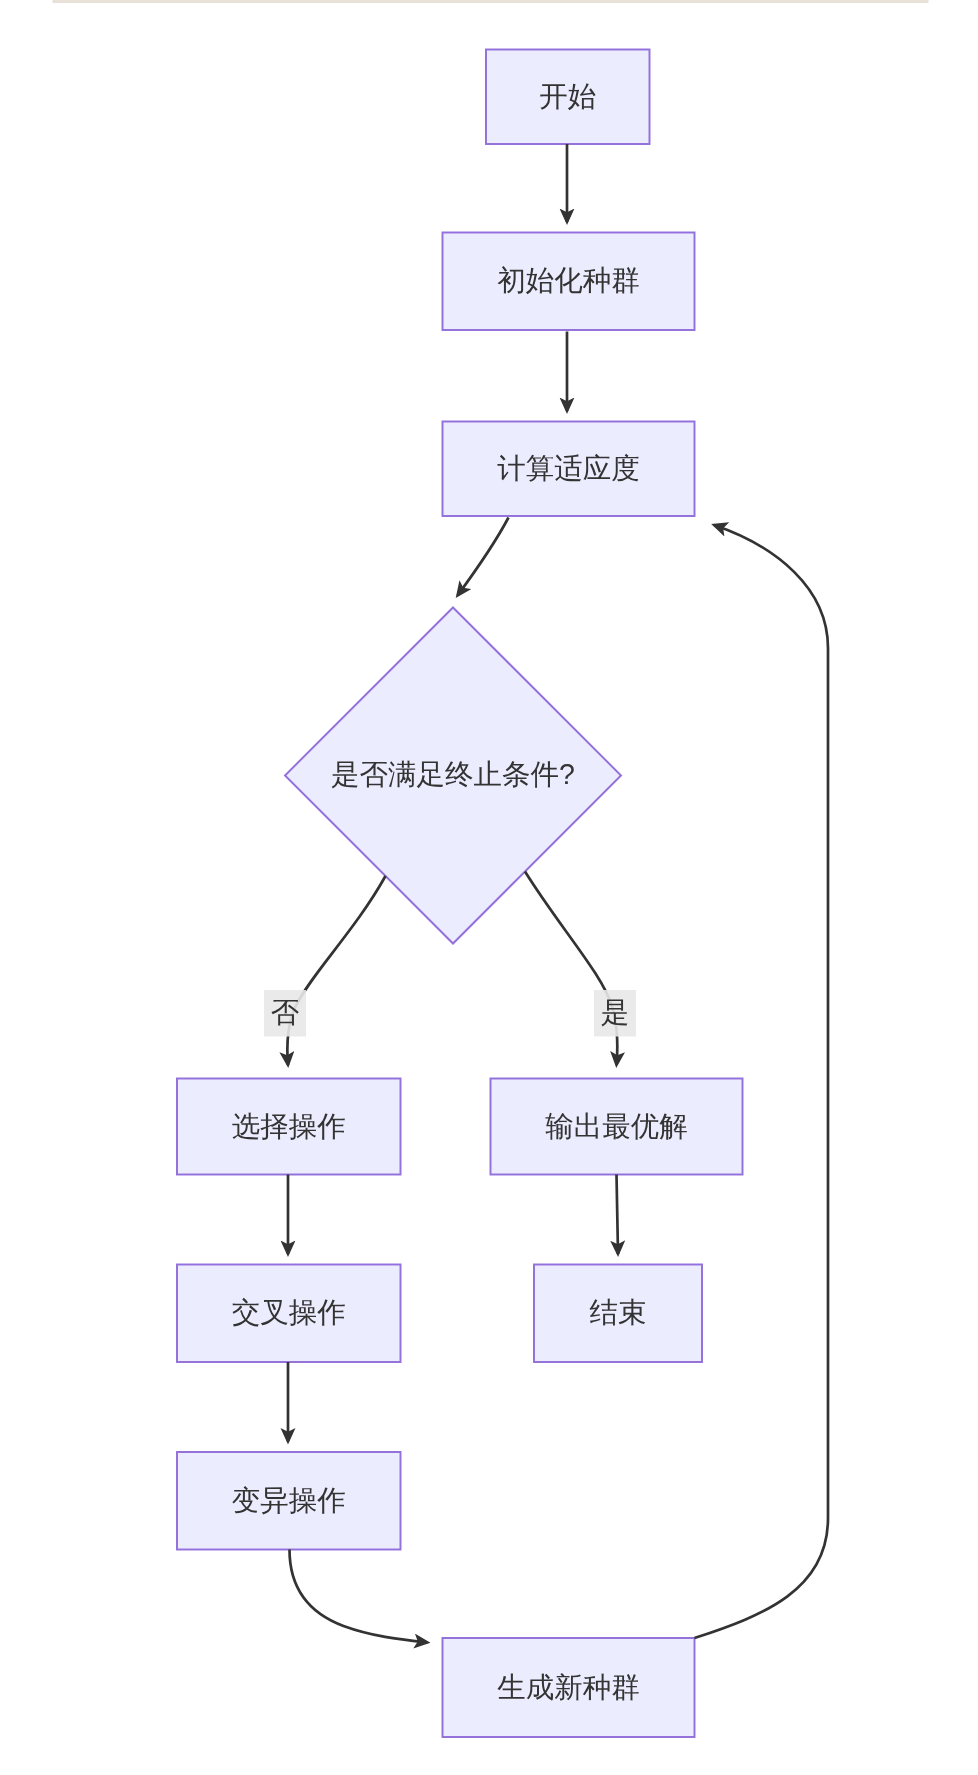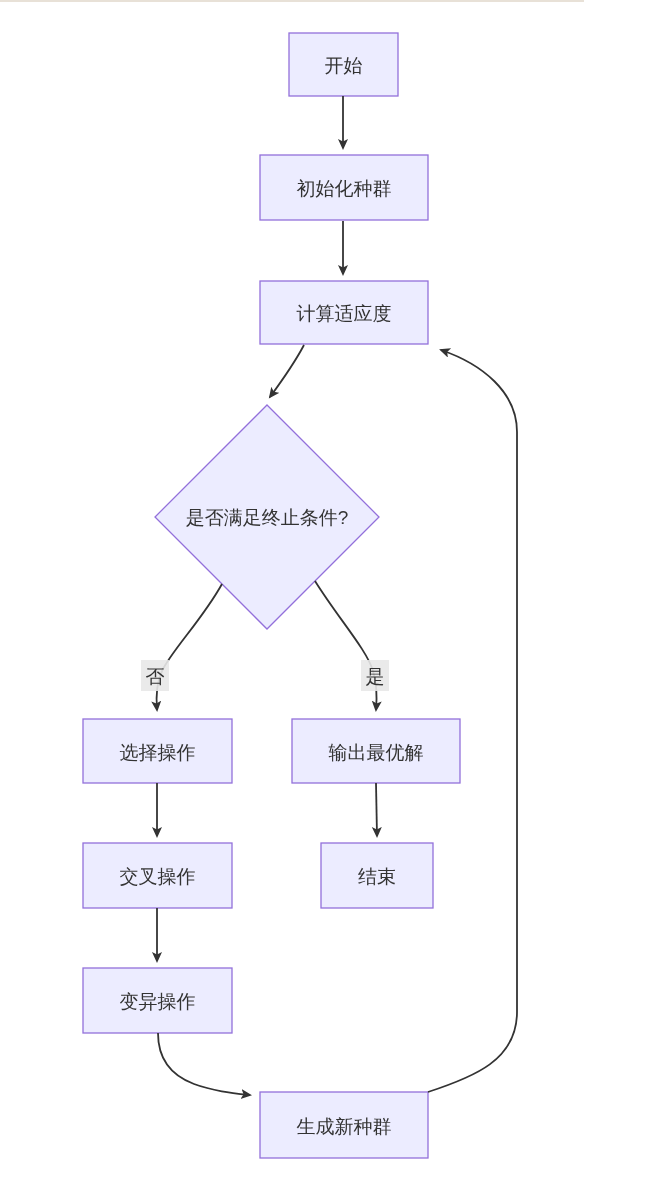--- a/index.html
+++ b/index.html
@@ -8,20 +8,21 @@
     background: var(--page-bg, #ffffff);
     width: 652px;
     height: 1183px;
     overflow: hidden;
   }
   .page {
     position: relative;
     width: 584px;
     height: 1183px;
     background: var(--page-bg, #ffffff);
+    margin-left: 35px;
   }
   .top-border {
     position: absolute;
     top: 0; left: 0;
     width: 100%;
     height: 2px;
     background: var(--top-border-color, #e8e1d7);
   }
   svg.flowchart {
     position: absolute;

